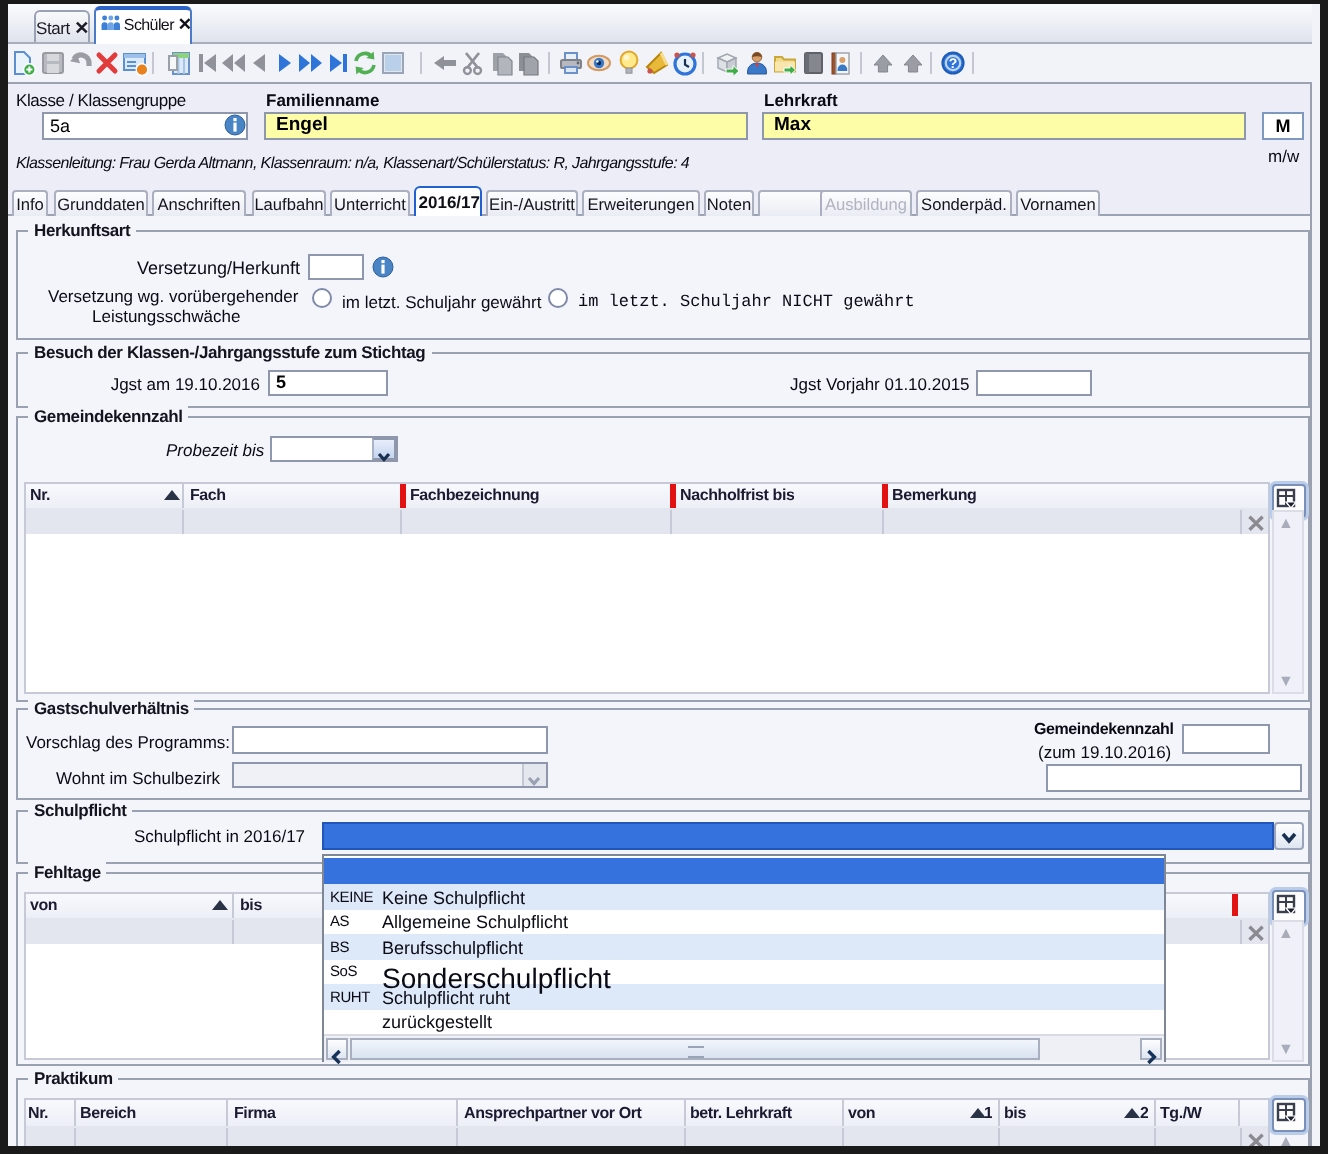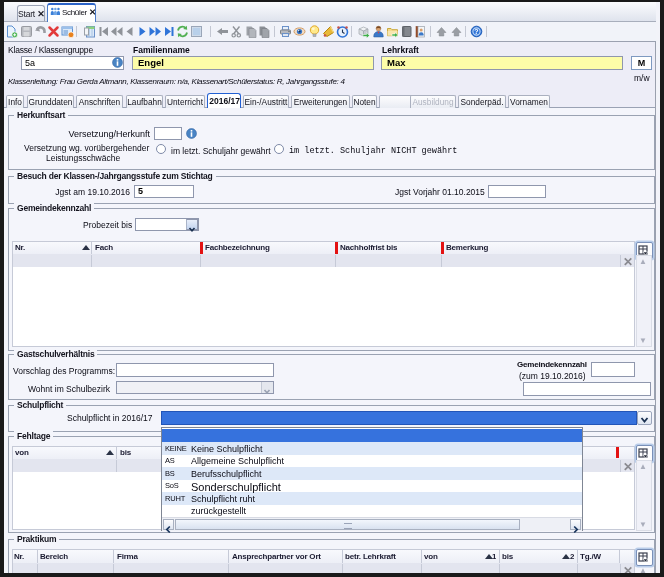--- a/index.html
+++ b/index.html
@@ -253,21 +253,21 @@
 
 <div class="fs" style="left:8px;top:176px;width:645px;height:26px;"></div>
 <div class="fstitle" style="left:14px;top:171px;">Besuch der Klassen-/Jahrgangsstufe zum Stichtag</div>
 <div class="lbl" style="left:40px;top:187px;width:90px;text-align:right;">Jgst am 19.10.2016</div>
 <div class="inp" style="left:134px;top:185px;width:60px;height:13px;font-size:9px;font-weight:bold;padding:0 0 0 3px;line-height:11px;">5</div>
 <div class="lbl" style="left:395px;top:187px;">Jgst Vorjahr 01.10.2015</div>
 <div class="inp" style="left:488px;top:185px;width:58px;height:13px;"></div>
 
 <div class="fs" style="left:8px;top:208px;width:645px;height:141px;"></div>
 <div class="fstitle" style="left:14px;top:203px;">Gemeindekennzahl</div>
-<div class="lbl" style="left:83px;top:220px;">Probezeit bis</div>
+<div class="lbl" style="left:83px;top:220px;font-style:italic;">Probezeit bis</div>
 <div class="inp" style="left:135px;top:218px;width:64px;height:13px;"></div>
 <div class="abs" style="left:186px;top:219px;width:12px;height:11px;background:linear-gradient(#e8eefa,#c3d4ef);border:1px solid #8f97ad;border-left:1px solid #aab4c8;box-sizing:border-box;"><svg width="10" height="9" viewBox="0 0 10 9">
         <path d="M2.5 3 L5 5.8 L7.5 3" stroke="#1a3050" stroke-width="1.6" fill="none"></path>
       </svg></div>
 
 <div class="thdr" style="left:12px;top:241px;width:621px;height:13px;"></div>
 <div class="tcell" style="left:15px;top:243px;">Nr.</div>
 <div class="sortup" style="left:82px;top:245px;"></div>
 <div class="cdiv" style="left:91px;top:242px;height:12px;"></div>
 <div class="tcell" style="left:95px;top:243px;">Fach</div>
@@ -386,21 +386,21 @@
 <div class="abs" style="left:0;top:14px;width:420px;height:12.5px;background:#dde8f8;"></div>
 <div class="abs" style="left:0;top:39px;width:420px;height:12.5px;background:#dde8f8;"></div>
 <div class="abs" style="left:0;top:64px;width:420px;height:12.5px;background:#dde8f8;"></div>
 <div class="lbl" style="left:3px;top:16px;font-size:7.5px;letter-spacing:-0.2px;">KEINE</div>
       <div class="lbl" style="left:29px;top:16px;font-size:9px;">Keine Schulpflicht</div>
 <div class="lbl" style="left:3px;top:28px;font-size:7.5px;letter-spacing:-0.2px;">AS</div>
       <div class="lbl" style="left:29px;top:28px;font-size:9px;">Allgemeine Schulpflicht</div>
 <div class="lbl" style="left:3px;top:41px;font-size:7.5px;letter-spacing:-0.2px;">BS</div>
       <div class="lbl" style="left:29px;top:41px;font-size:9px;">Berufsschulpflicht</div>
 <div class="lbl" style="left:3px;top:53px;font-size:7.5px;letter-spacing:-0.2px;">SoS</div>
-      <div class="lbl" style="left:29px;top:53px;font-size:11px;">Sonderschulpflicht</div>
+      <div class="lbl" style="left:29px;top:53px;font-size:14px;">Sonderschulpflicht</div>
 <div class="lbl" style="left:3px;top:66px;font-size:7.5px;letter-spacing:-0.2px;">RUHT</div>
       <div class="lbl" style="left:29px;top:66px;font-size:9px;">Schulpflicht ruht</div>
 <div class="lbl" style="left:3px;top:90px;font-size:7.5px;letter-spacing:-0.2px;font-family:Liberation Serif, serif;">ZGEST</div>
       <div class="lbl" style="left:29px;top:78px;font-size:9px;">zurückgestellt</div>
 <div class="abs" style="left:0;top:89px;width:420px;height:13px;background:#eef0f6;border-top:1px solid #d8dbe4;">
 <div class="abs" style="left:1px;top:1px;width:11px;height:11px;background:linear-gradient(#fdfdfe,#dfe6f2);border:1px solid #a8b0c0;box-sizing:border-box;"><svg width="9" height="9" viewBox="0 0 9 9">
             <path d="M5.8 1.5 L2.8 4.5 L5.8 7.5" stroke="#17335c" stroke-width="1.7" fill="none"></path>
           </svg></div>
 <div class="abs" style="right:1px;top:1px;width:11px;height:11px;background:linear-gradient(#fdfdfe,#dfe6f2);border:1px solid #a8b0c0;box-sizing:border-box;"><svg width="9" height="9" viewBox="0 0 9 9">
             <path d="M3.2 1.5 L6.2 4.5 L3.2 7.5" stroke="#17335c" stroke-width="1.7" fill="none"></path>

